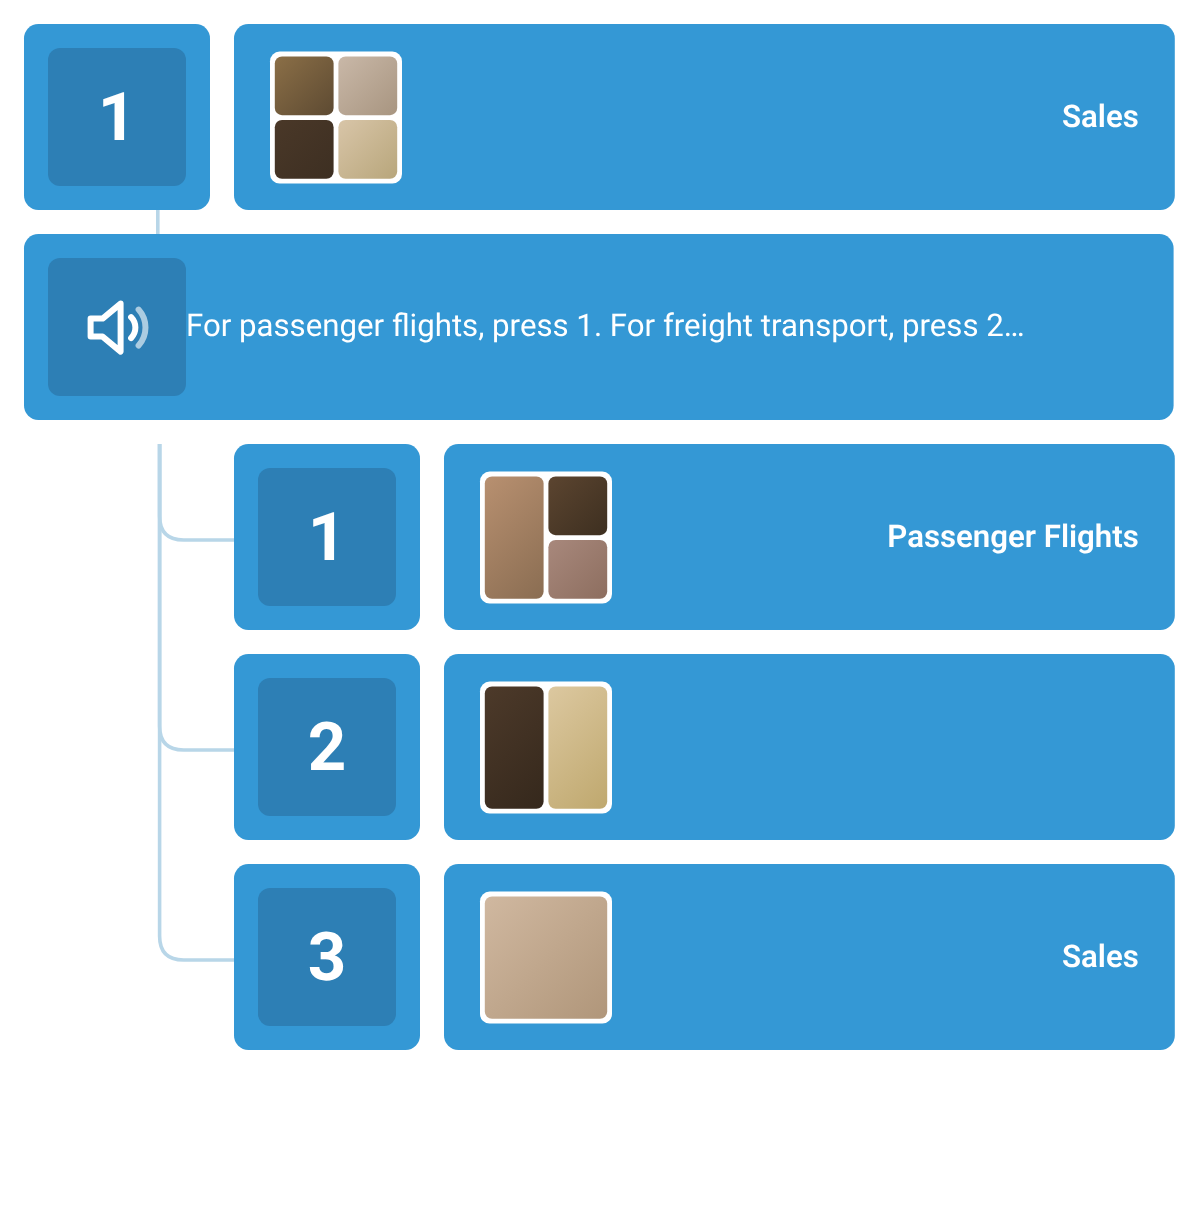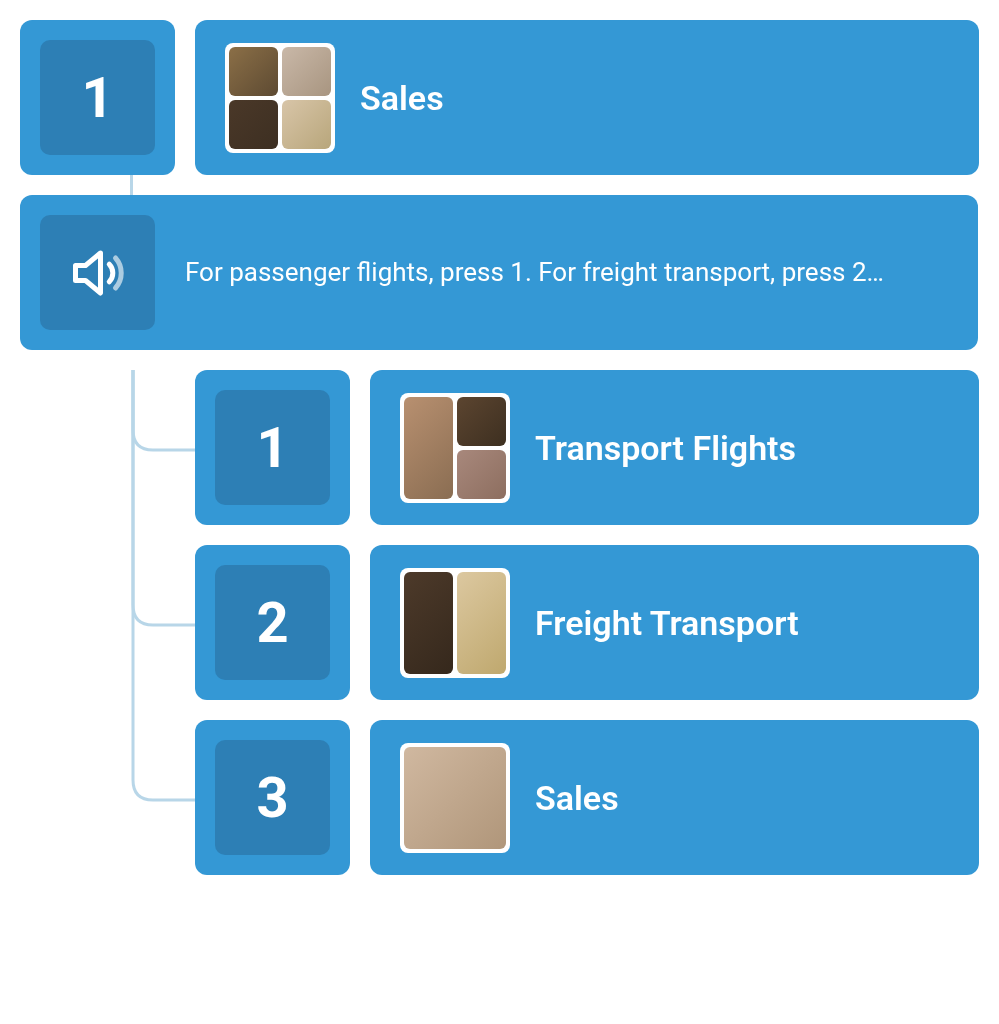--- a/index.html
+++ b/index.html
@@ -46,30 +46,30 @@
     }
     .label-box {
       background: #3498d5;
       border-radius: 12px;
       padding: 20px 30px;
       flex: 1;
       display: flex;
       align-items: center;
       gap: 25px;
       color: white;
-      font-size: 34px;
+      font-size: 26px;
       font-weight: 600;
+      justify-content: space-between;
     }
     .prompt-box {
       background: #3498d5;
       border-radius: 12px;
       padding: 20px;
       display: flex;
       align-items: center;
-      gap: 30px;
       color: white;
       font-size: 26px;
       font-weight: 400;
       margin-bottom: 20px;
       width: 958px;
     }
     .prompt-icon-box {
       background: #2d7fb5;
       border-radius: 10px;
       width: 115px;
@@ -198,34 +198,33 @@
     <div class="row">
       <div class="number-box">
         <div class="number-inner">1</div>
       </div>
       <div class="label-box">
         <div class="avatar-grid three">
           <div class="avatar av5 span-2rows"></div>
           <div class="avatar av6"></div>
           <div class="avatar av7"></div>
         </div>
-        <span>Transport Flights</span>
+        <span>Passenger Flights</span>
       </div>
     </div>
 
     <div class="row">
       <div class="number-box">
         <div class="number-inner">2</div>
       </div>
       <div class="label-box">
         <div class="avatar-grid two">
           <div class="avatar av8"></div>
           <div class="avatar av9"></div>
         </div>
-        <span>Freight Transport</span>
       </div>
     </div>
 
     <div class="row">
       <div class="number-box">
         <div class="number-inner">3</div>
       </div>
       <div class="label-box">
         <div class="avatar-grid one">
           <div class="avatar av10"></div>

